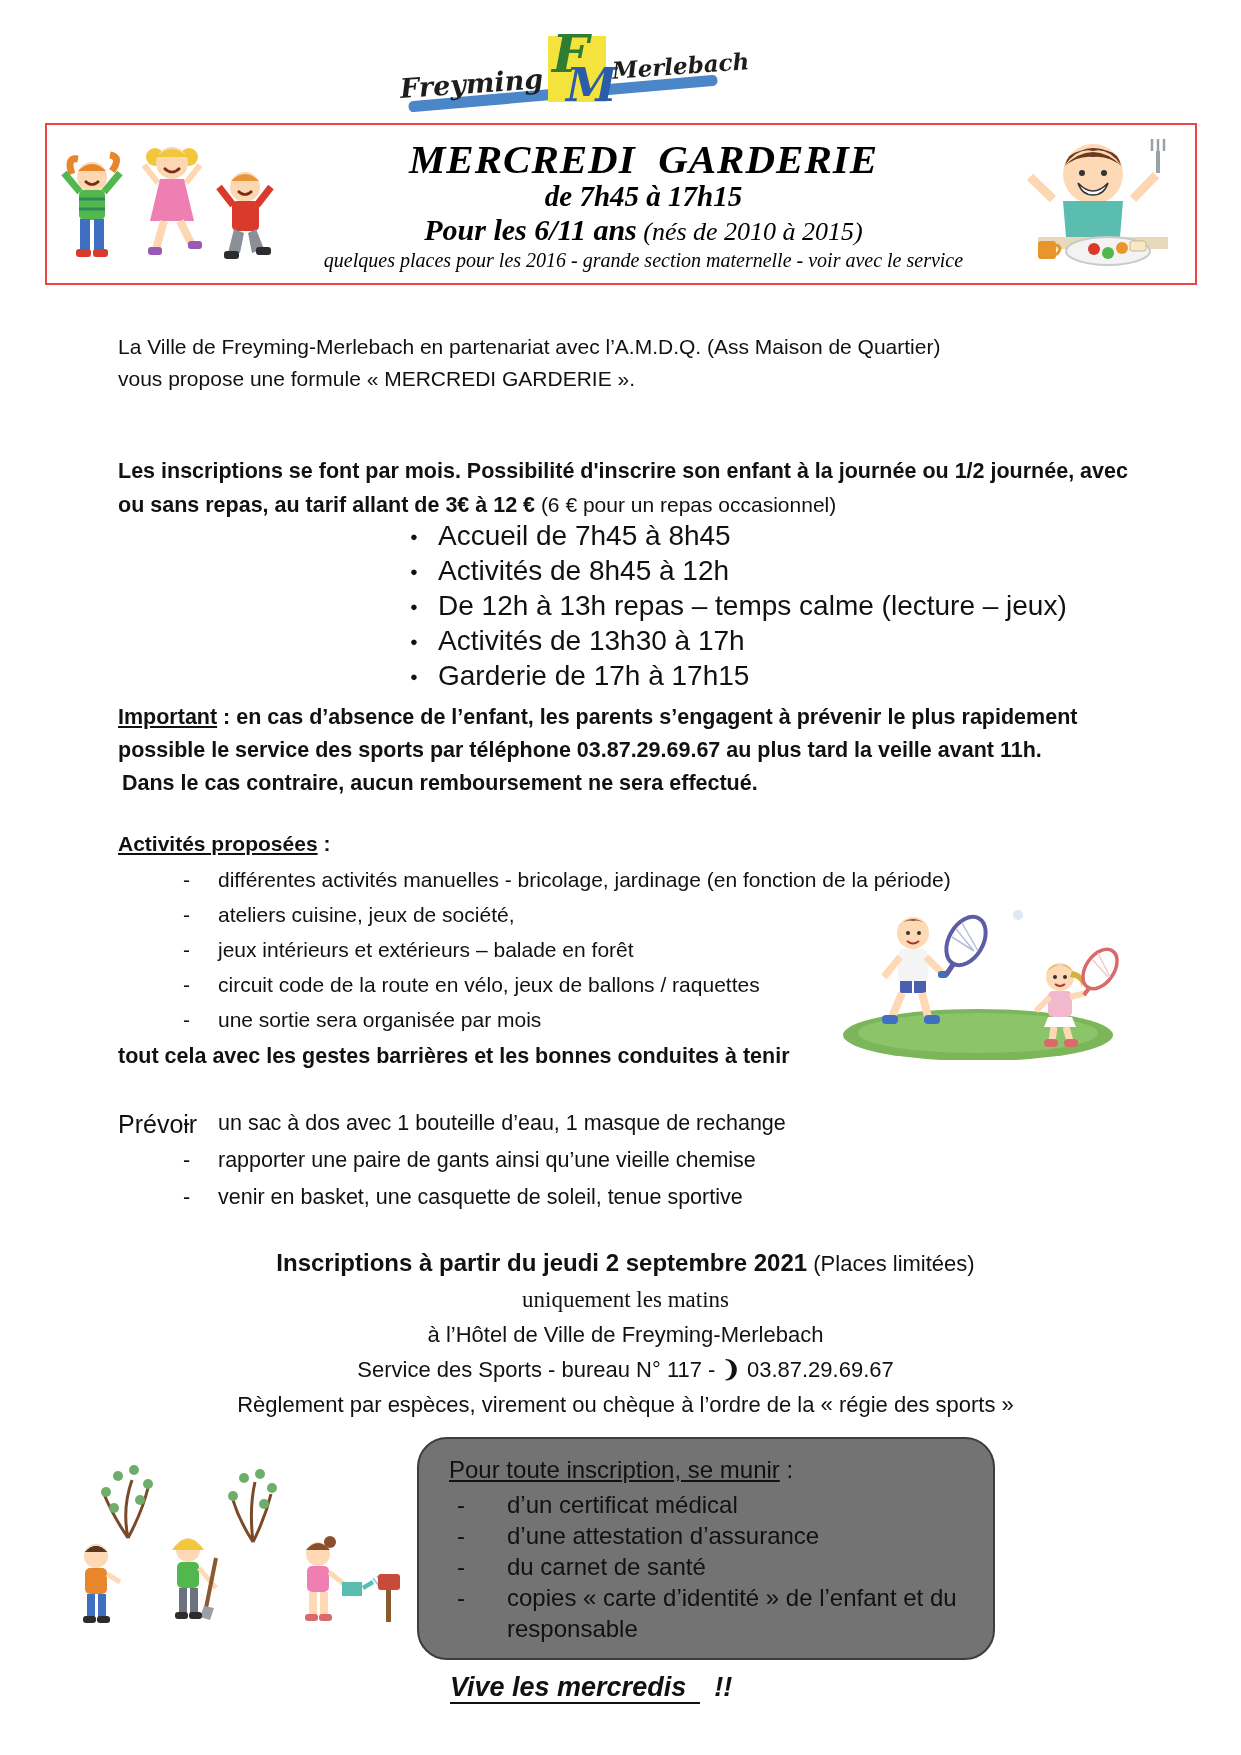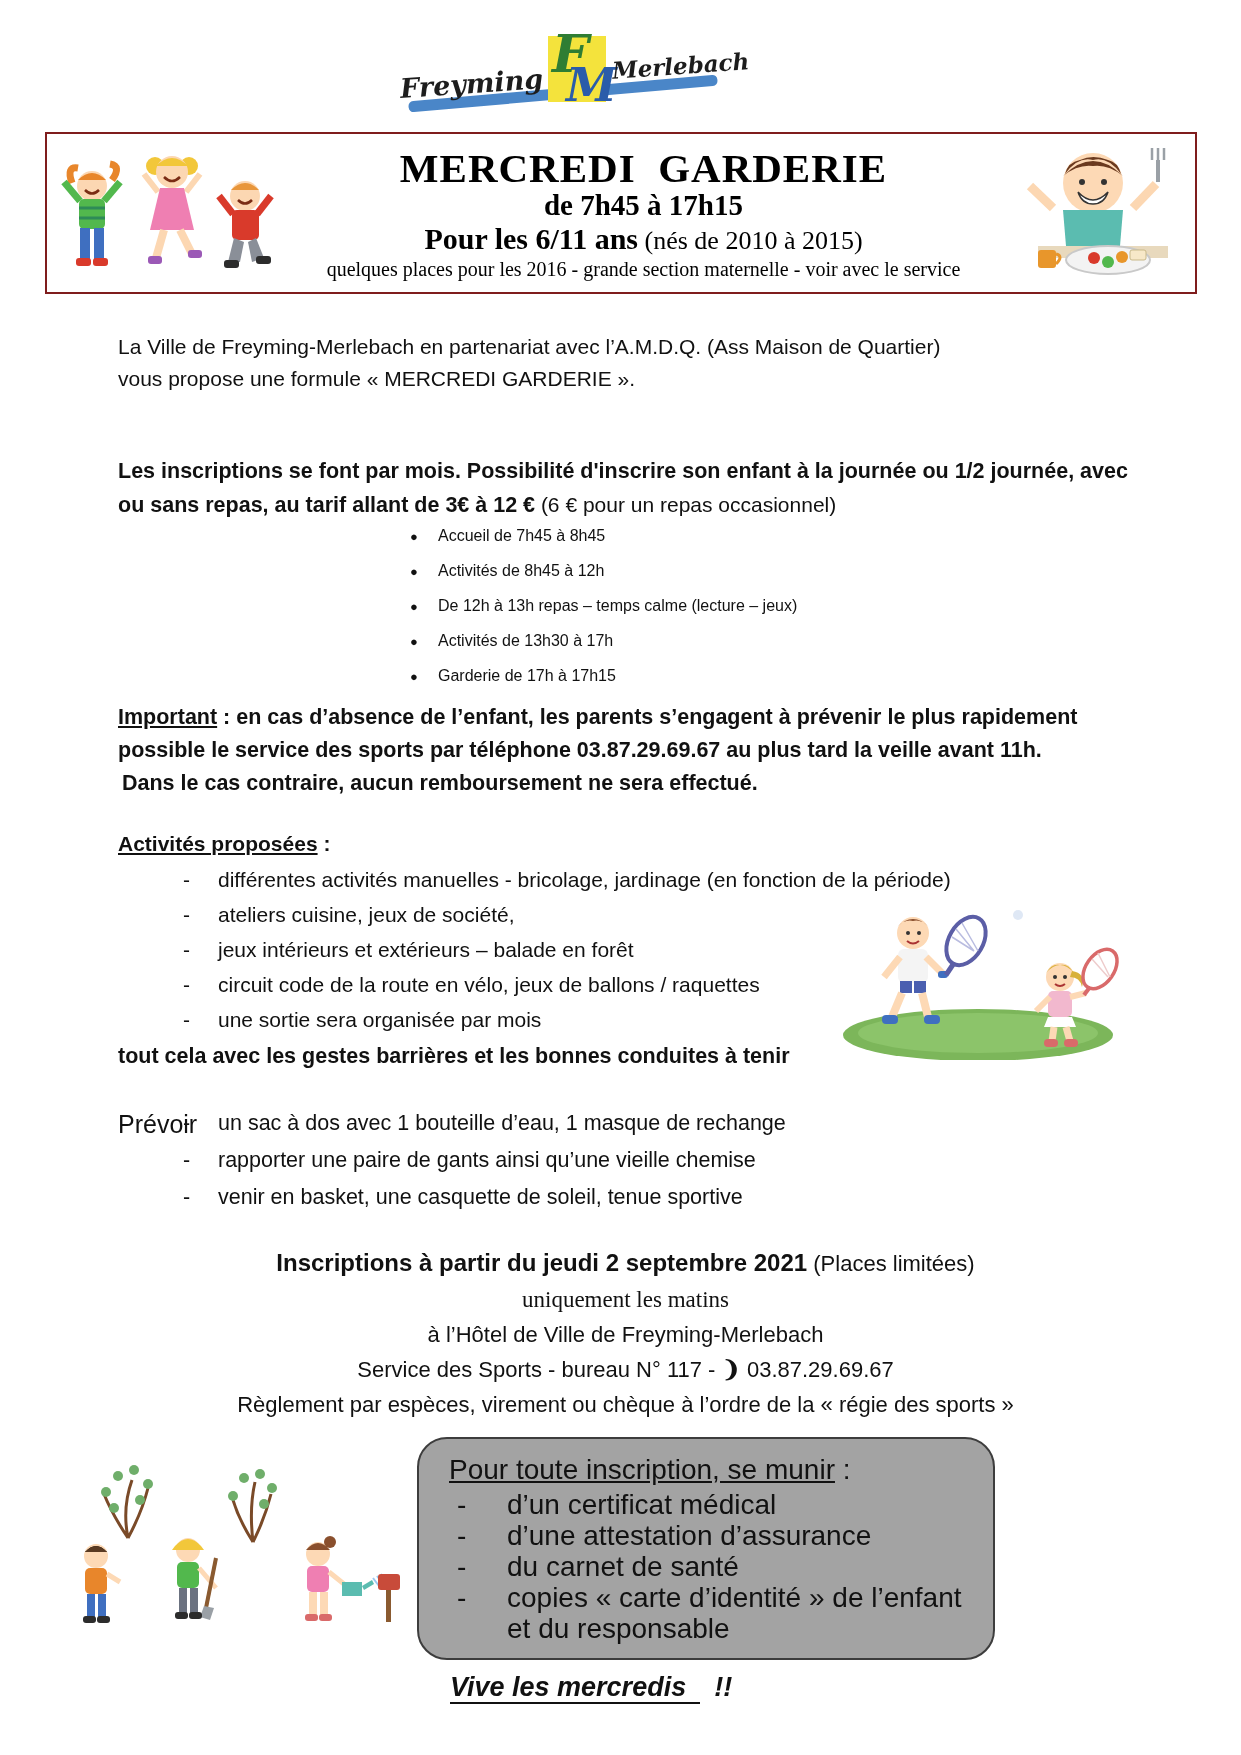--- a/index.html
+++ b/index.html
@@ -14,42 +14,42 @@
         font-weight:bold;color:#1d1d1d;white-space:nowrap;}
   .logo .left{left:0;top:38px;font-size:27px;transform:rotate(-4deg);}
   .logo .right{left:212px;top:22px;font-size:23px;transform:rotate(-4deg);}
   .logo .fm{position:absolute;left:148px;top:6px;width:58px;height:66px;background:#f4e33c;}
   .logo .fm .f{position:absolute;left:4px;top:-8px;font-family:"DejaVu Serif",serif;
         font-style:italic;font-weight:bold;font-size:52px;color:#2f7d33;line-height:1;}
   .logo .fm .m{position:absolute;left:18px;top:26px;font-family:"DejaVu Serif",serif;
         font-style:italic;font-weight:bold;font-size:46px;color:#2a5caa;line-height:1;}
 
   
-  .header-box{position:absolute;left:45px;top:132px;width:1148px;height:158px;
-        border:2px solid #7f1d1d;display:flex;align-items:center;}
+  .header-box{position:absolute;left:45px;top:123px;width:1148px;height:158px;
+        border:2px solid #ef4444;display:flex;align-items:center;font-style:italic;}
   .hb-left{flex:0 0 245px;display:flex;justify-content:center;}
   .hb-right{flex:0 0 200px;display:flex;justify-content:center;}
   .hb-center{flex:1 1 auto;text-align:center;font-family:"Liberation Serif",serif;color:#000;}
   .hb-title{font-size:41px;font-weight:bold;letter-spacing:1px;white-space:pre;line-height:1.08;}
   .hb-hours{font-size:29px;font-weight:bold;line-height:1.1;}
   .hb-aud{font-size:30px;line-height:1.15;}
   .hb-aud .b{font-weight:bold;}
   .hb-aud .n{font-size:26px;}
   .hb-subnote{font-size:20px;line-height:1.1;margin-top:1px;}
 
   
   .content{position:absolute;left:118px;top:331px;width:1015px;font-size:21px;line-height:32px;}
   .sp28{height:28px;} .sp30{height:30px;}
   .bold{font-weight:bold;}
   .u{text-decoration:underline;}
   .pricing{font-size:21.5px;line-height:33px;}
   .pricing .tail{font-weight:normal;font-size:21px;}
 
   ul.schedule{margin:4px 0 0 0;padding:0 0 0 292px;list-style:none;}
-  ul.schedule li{position:relative;font-size:16px;line-height:20px;margin:0 0 15px 28px;}
+  ul.schedule li{position:relative;font-size:28px;line-height:20px;margin:0 0 15px 28px;}
   ul.schedule li::before{content:"●";position:absolute;left:-28px;top:1px;font-size:13px;}
 
   .important{font-size:21.5px;line-height:33px;font-weight:bold;}
 
   .dash-list{margin:2px 0 0 0;}
   .dash-row{position:relative;padding-left:100px;line-height:35px;}
   .dash-row::before{content:"-";position:absolute;left:65px;top:0;}
 
   .act-footer{font-weight:bold;font-size:21.5px;line-height:38px;}
 
@@ -62,21 +62,21 @@
   .reg1{font-size:24px;line-height:38px;}
   .reg1 .b{font-weight:bold;margin-top:35px;}
   .reg1 .n{font-size:22px;}
   .reg2{font-family:"Liberation Serif",serif;font-size:23px;line-height:34px;}
   .reg3,.reg4,.reg5{font-size:22px;line-height:35px;}
   .phone-glyph{font-weight:bold;font-size:23px;}
 
   
   .check-box{position:absolute;left:417px;top:1437px;width:520px;
         border:2px solid #3d3d3d;border-radius:30px;padding:16px 24px 14px 30px;
-        font-size:28px;line-height:30px;background:#a3a3a3;}
+        font-size:24px;line-height:30px;background:#737373;}
   .check-row{position:relative;padding-left:58px;line-height:31px;}
   .check-row::before{content:"-";position:absolute;left:8px;top:0;}
   .check-head{margin-bottom:4px;}
 
   
   .slogan{position:absolute;left:450px;top:1672px;font-size:27px;font-weight:bold;
         font-style:italic;}
   .slogan .txt{border-bottom:2.5px solid #111;padding-right:14px;}
   .slogan .ex{margin-left:14px;}
 

